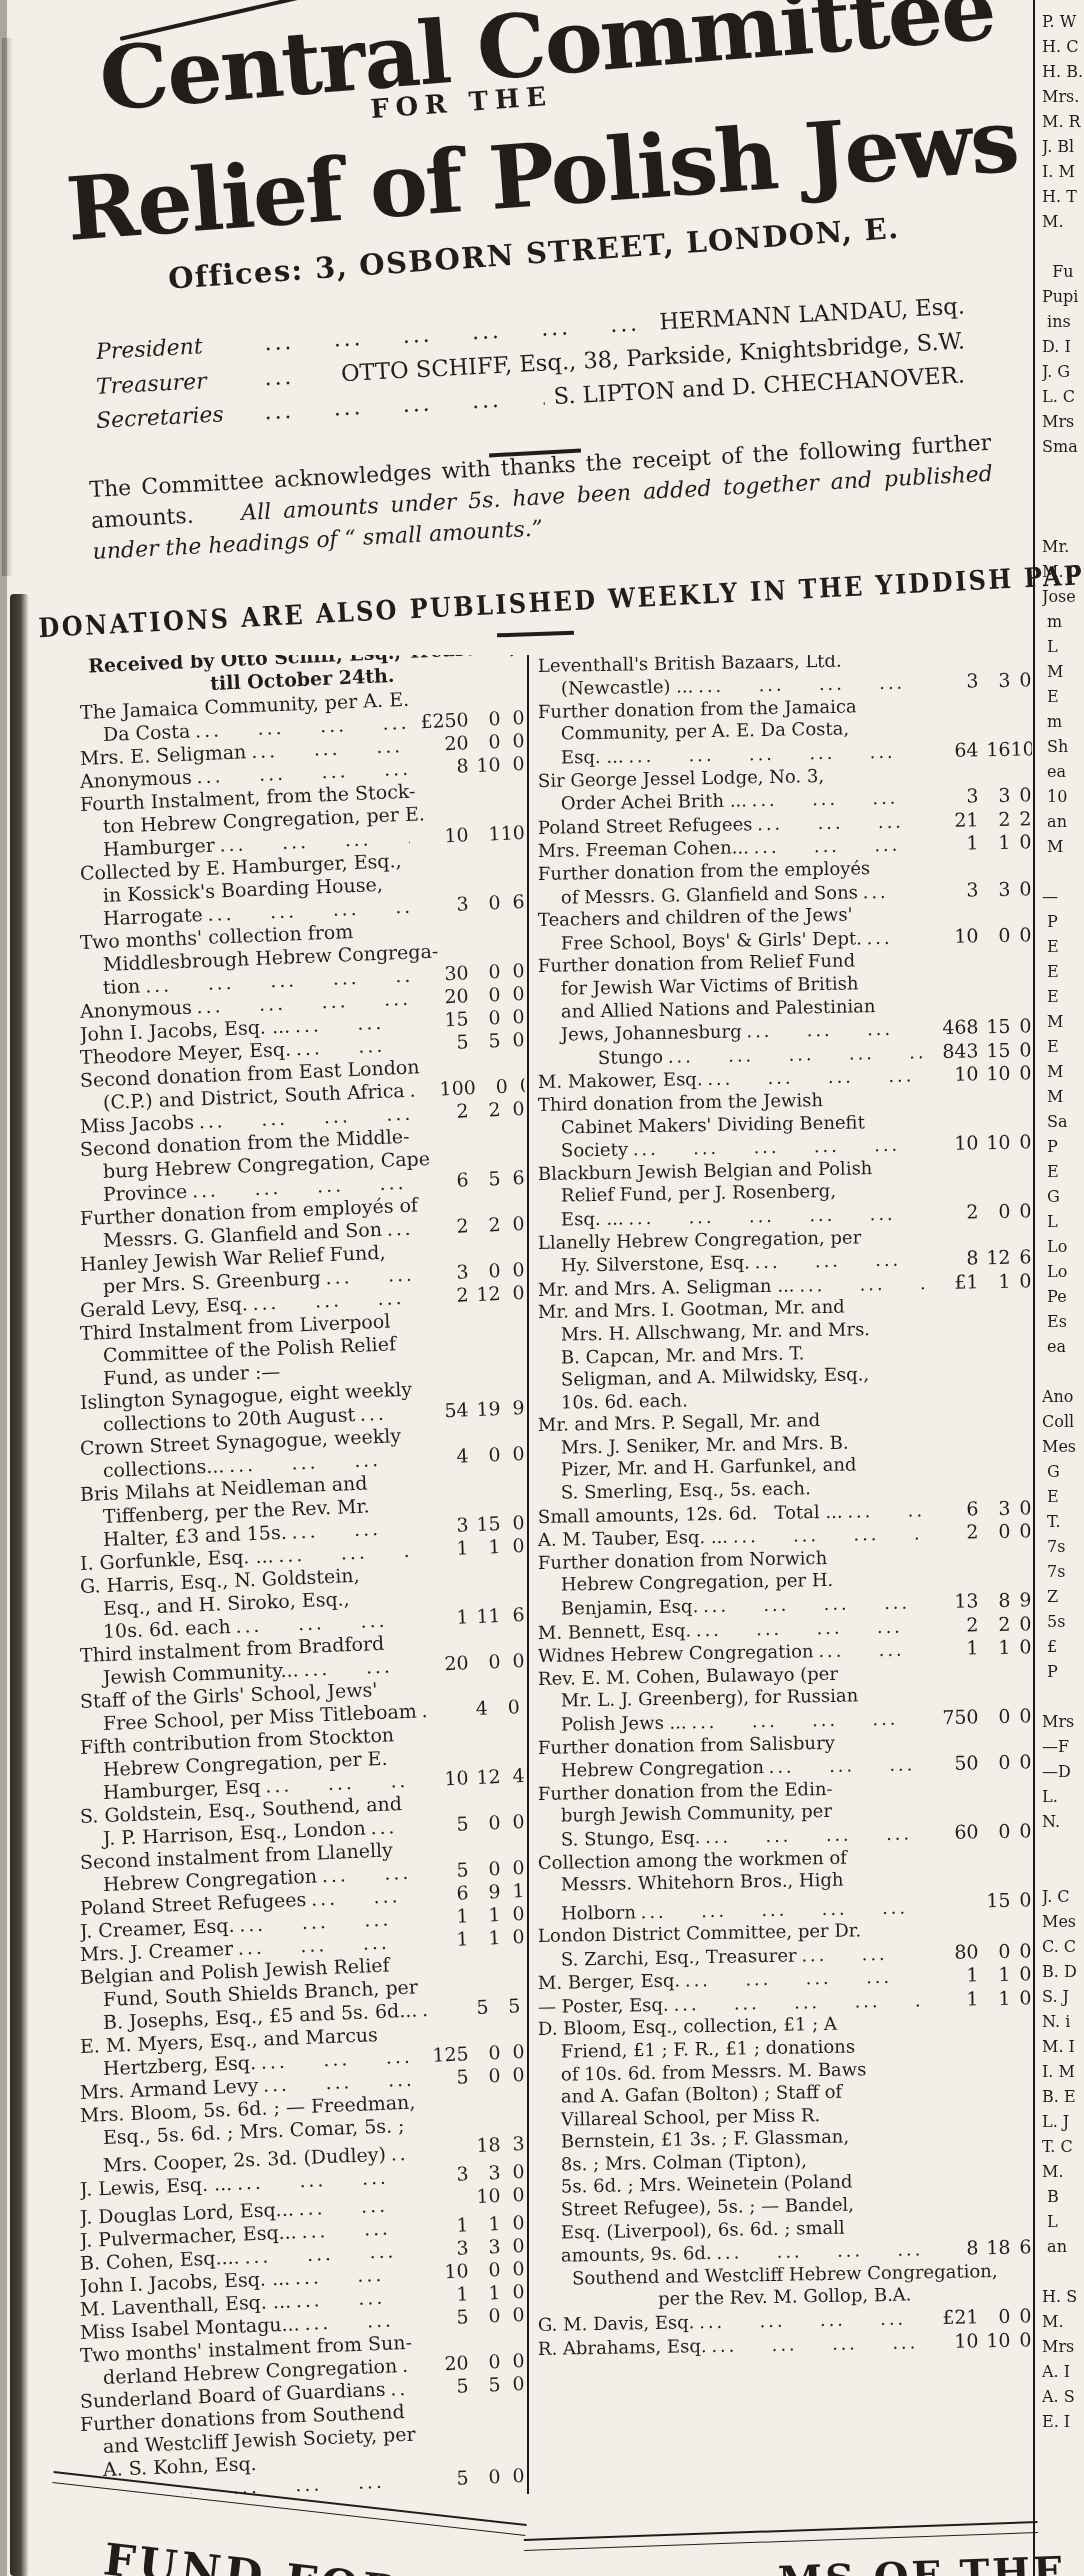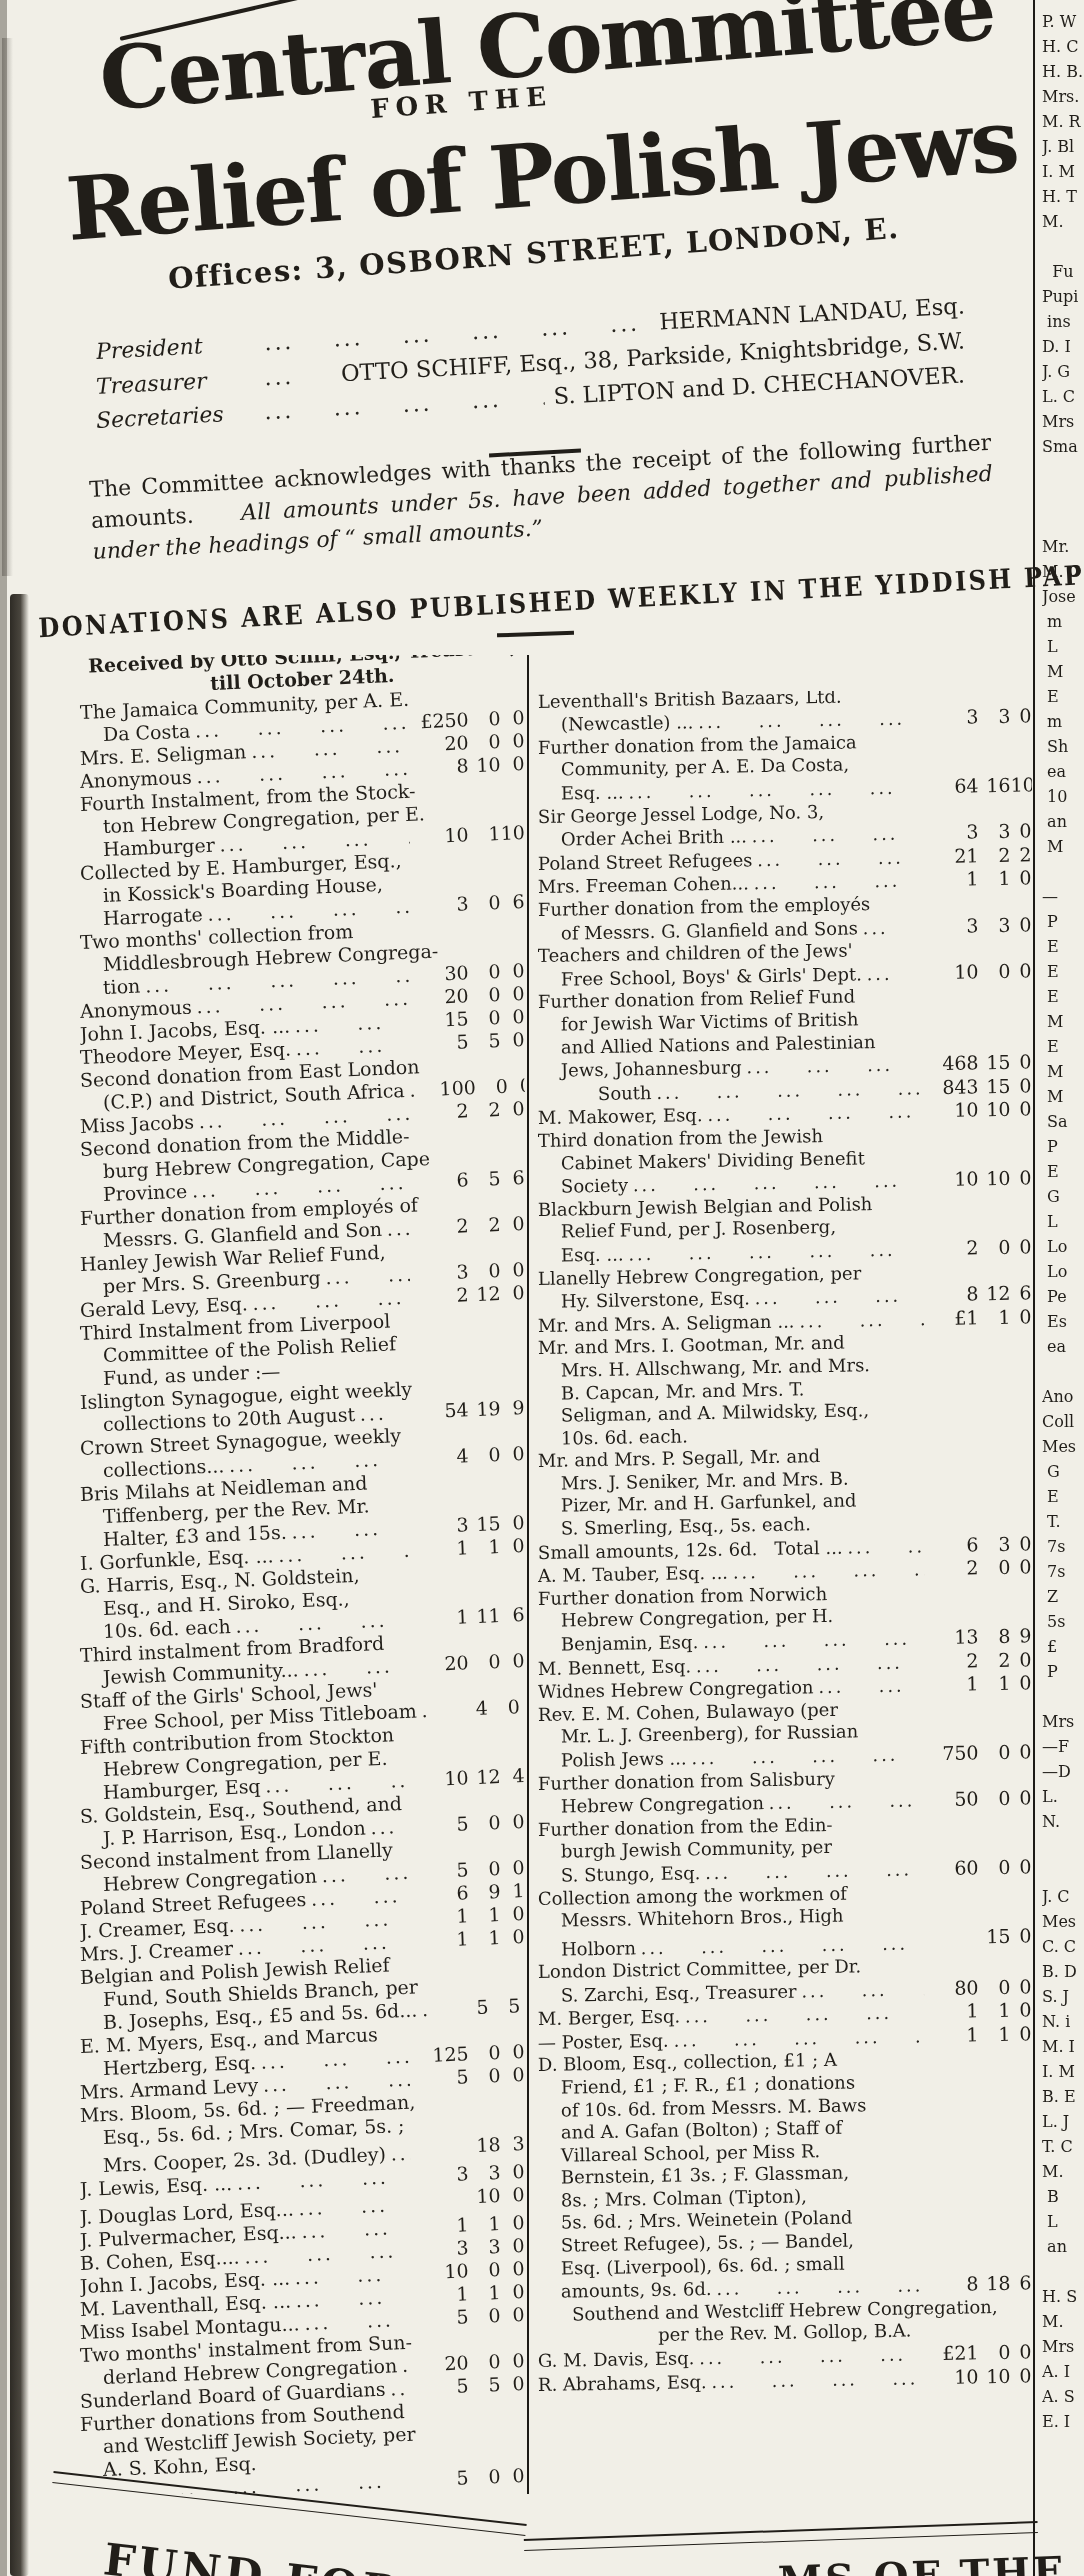--- a/index.html
+++ b/index.html
@@ -45,21 +45,21 @@
     transform:rotate(-3deg);transform-origin:left center;}
   .ack .it{font-style:italic;}
   .yiddish{font-size:24px;font-weight:bold;letter-spacing:2.4px;text-align:center;white-space:nowrap;
     transform:rotate(-2.9deg) scaleY(1.12);transform-origin:center;margin-top:21px;}
   .short-rule2{width:77px;height:3.8px;background:#211e19;margin:15.4px auto 0 auto;transform:rotate(-2deg);}
 
   
   .cols{display:flex;margin-top:19px;height:1839px;overflow:hidden;}
   .col-left{flex:0 0 445px;padding-left:42px;font-size:19px;line-height:23px;overflow:hidden;}
   .col-divider{flex:0 0 1.9px;background:#1c1a16;margin:0 1.9px;}
-  .col-right{flex:1 1 auto;padding-left:7.7px;font-size:18px;line-height:22.6px;overflow:hidden;margin-top:36px;}
+  .col-right{flex:1 1 auto;padding-left:7.7px;font-size:18px;line-height:22.6px;overflow:hidden;}
 
   .list-heading{text-align:center;font-weight:bold;font-size:19px;}
   .list-heading .t-line{transform:rotate(-2.6deg);display:block;}
 
   .entry{margin:0;}
   .line{display:flex;align-items:baseline;white-space:nowrap;overflow:hidden;transform-origin:left center;}
   .col-left .line{transform:rotate(-2.3deg);}
   .col-right .line{transform:rotate(-1deg);}
   .line.cont{padding-left:23px;}
   .line.ind{padding-left:60px;}
@@ -827,21 +827,21 @@
             <span class="leader"></span>
             <span class="amt">
               <span class="p">468</span>
               <span class="s">15</span>
               <span class="d">0</span>
             </span>
           </div>
         </div>
         <div class="entry">
           <div class="line ind">
-            <span class="txt">South</span>
+            <span class="txt">Stungo</span>
             <span class="leader"></span>
             <span class="amt">
               <span class="p">843</span>
               <span class="s">15</span>
               <span class="d">0</span>
             </span>
           </div>
         </div>
         <div class="entry">
           <div class="line">

